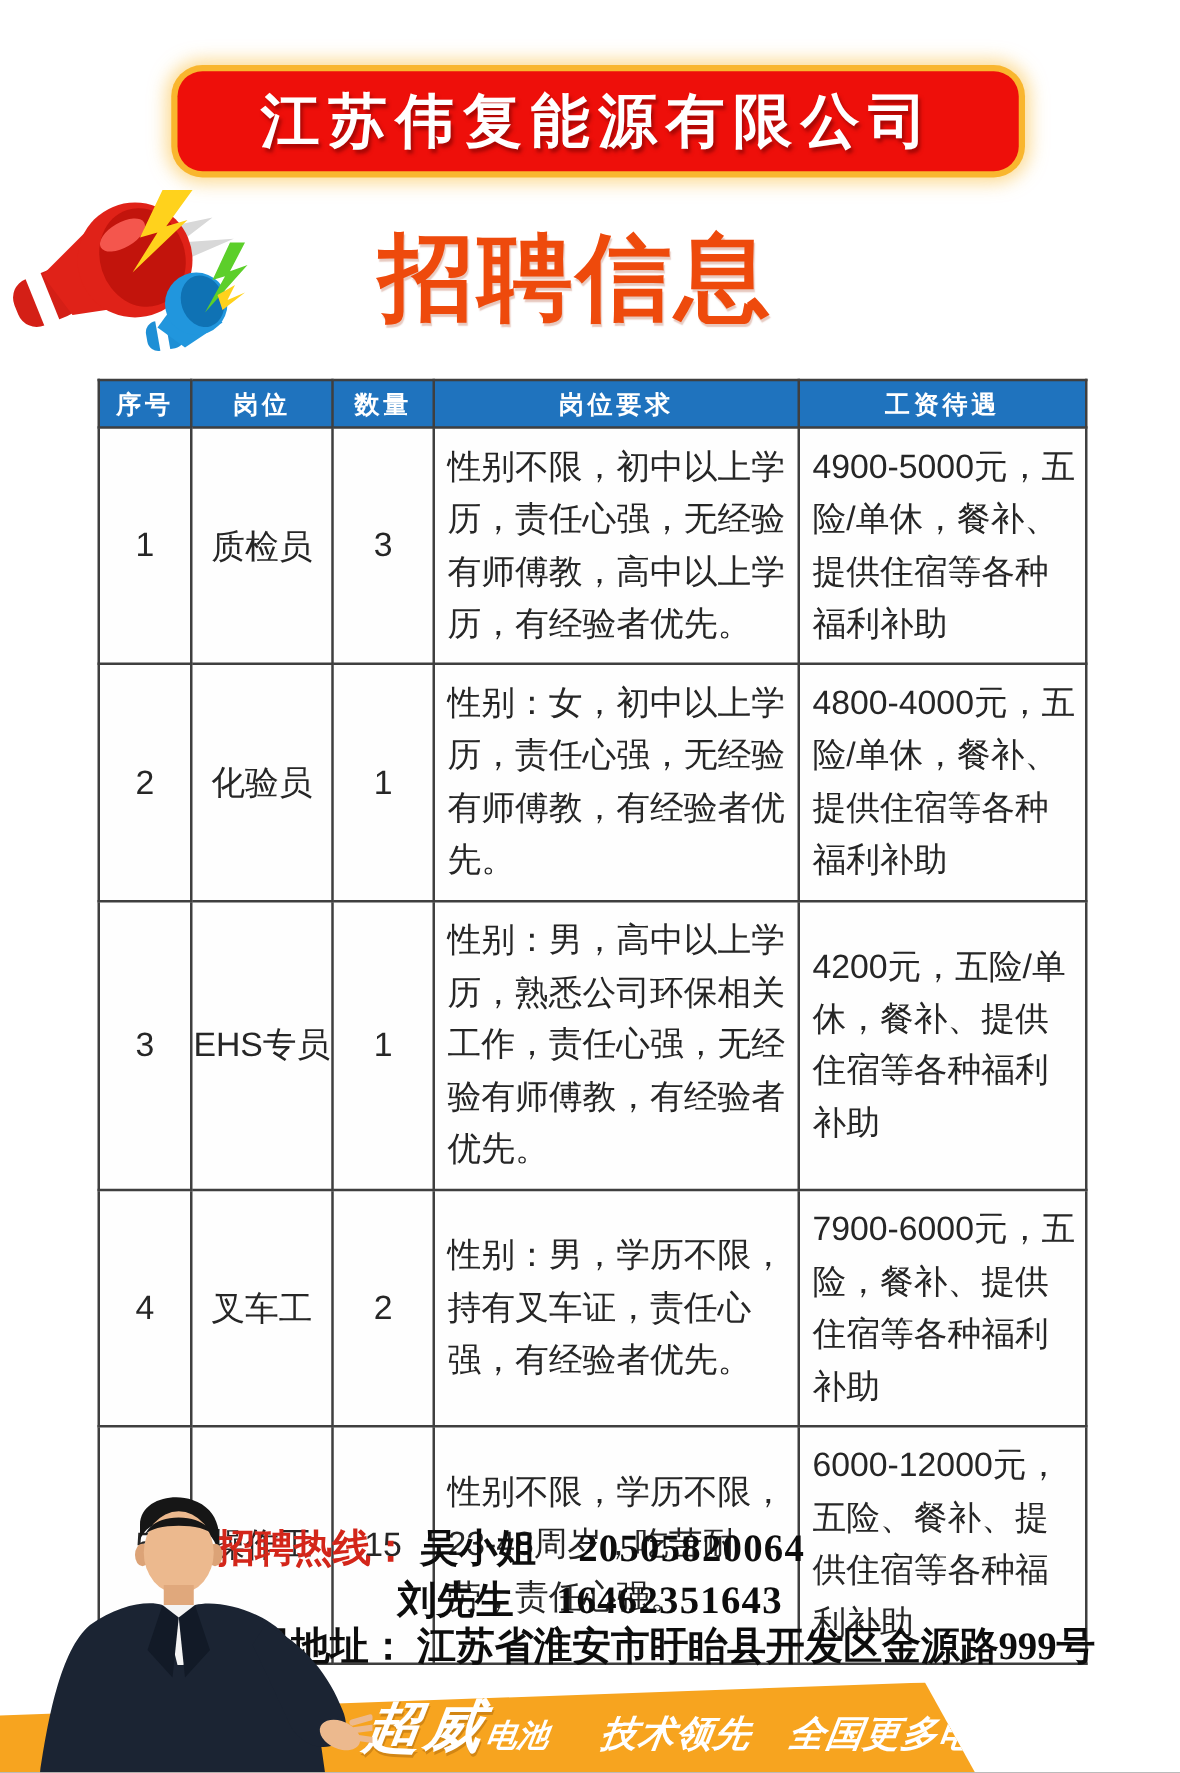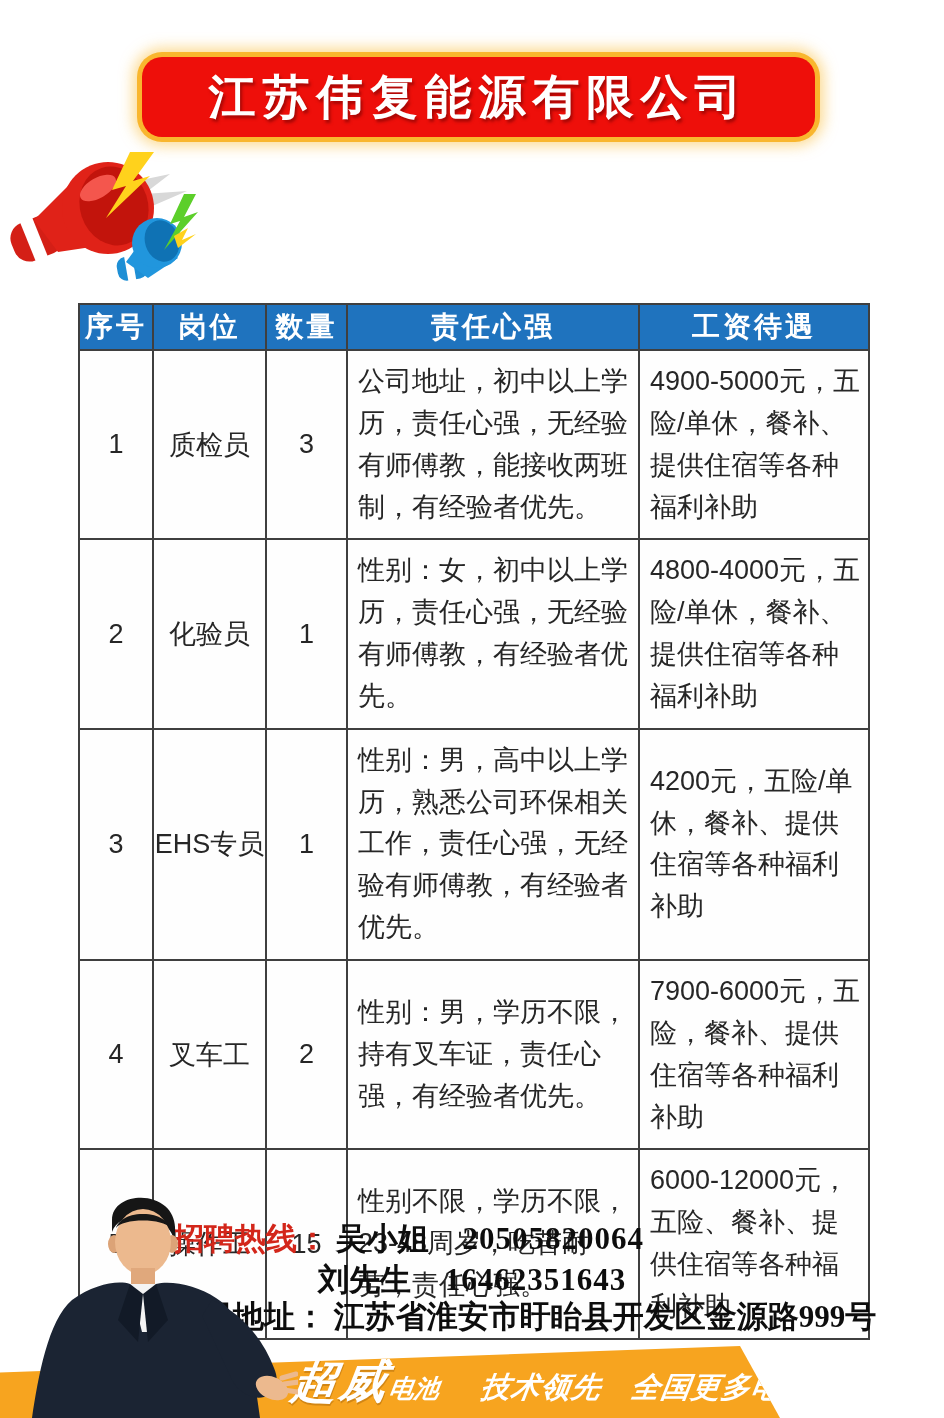--- a/index.html
+++ b/index.html
@@ -33,21 +33,21 @@
   
   .megaphone-wrap { position:absolute; left:2px; top:136px; width:205px; height:145px; }
 
   
   table.jobs {
     position:absolute; left:78px; top:303px; width:790px;
     border-collapse:collapse; table-layout:fixed;
   }
   table.jobs th, table.jobs td { border:2px solid #3f3f3f; }
   table.jobs th {
-    background:#1f73be; color:#ffffff; font-size:28px; font-weight:bold;
+    background:#1f73be; color:#ffffff; font-size:20px; font-weight:bold;
     letter-spacing:3px; height:38px; padding:3px 0;
   }
   table.jobs td {
     color:#262626; font-size:27px; vertical-align:middle; background:#fefefe;
   }
   td.c { text-align:center; }
   td.t { text-align:left; padding:10px 6px 10px 10px; line-height:1.55; }
   tr.r1 { height:163px; } tr.r2 { height:158px; } tr.r3 { height:169px; }
   tr.r4 { height:155px; } tr.r5 { height:180px; }
 
@@ -117,44 +117,45 @@
       <polygon points="124,126 146,96 176,122 146,142" fill="#2196dd"></polygon>
       <circle cx="155" cy="107" r="25" fill="#2196dd"></circle>
       <ellipse cx="160" cy="105" rx="17" ry="21" fill="#0f72b4" transform="rotate(-18 160 105)"></ellipse>
 
       <polygon points="182,58 168,88 178,85 162,114 196,76 182,81 194,58" fill="#5ccf2a"></polygon>
 
       <polygon points="172,100 186,92 180,104 194,98 176,112" fill="#ffd21c"></polygon>
     </svg>
   </div>
 
+  <div class="poster-title">招聘信息</div>
 
   <table class="jobs">
     <colgroup>
       <col style="width:74px">
         <col style="width:113px">
         <col style="width:81px">
       <col style="width:292px">
         <col style="width:230px">
     </colgroup>
     <thead>
       <tr>
         <th>序号</th>
         <th>岗位</th>
         <th>数量</th>
-        <th>责任心强</th>
+        <th>岗位要求</th>
         <th>工资待遇</th>
       </tr>
     </thead>
     <tbody>
       <tr class="r1">
         <td class="c">1</td>
         <td class="c">质检员</td>
         <td class="c">3</td>
-        <td class="t">公司地址，初中以上学历，责任心强，无经验有师傅教，能接收两班制，有经验者优先。</td>
+        <td class="t">性别不限，初中以上学历，责任心强，无经验有师傅教，高中以上学历，有经验者优先。</td>
         <td class="t">4900-5000元，五险/单休，餐补、提供住宿等各种福利补助</td>
       </tr>
       <tr class="r2">
         <td class="c">2</td>
         <td class="c">化验员</td>
         <td class="c">1</td>
         <td class="t">性别：女，初中以上学历，责任心强，无经验有师傅教，有经验者优先。</td>
         <td class="t">4800-4000元，五险/单休，餐补、提供住宿等各种福利补助</td>
       </tr>
       <tr class="r3">

